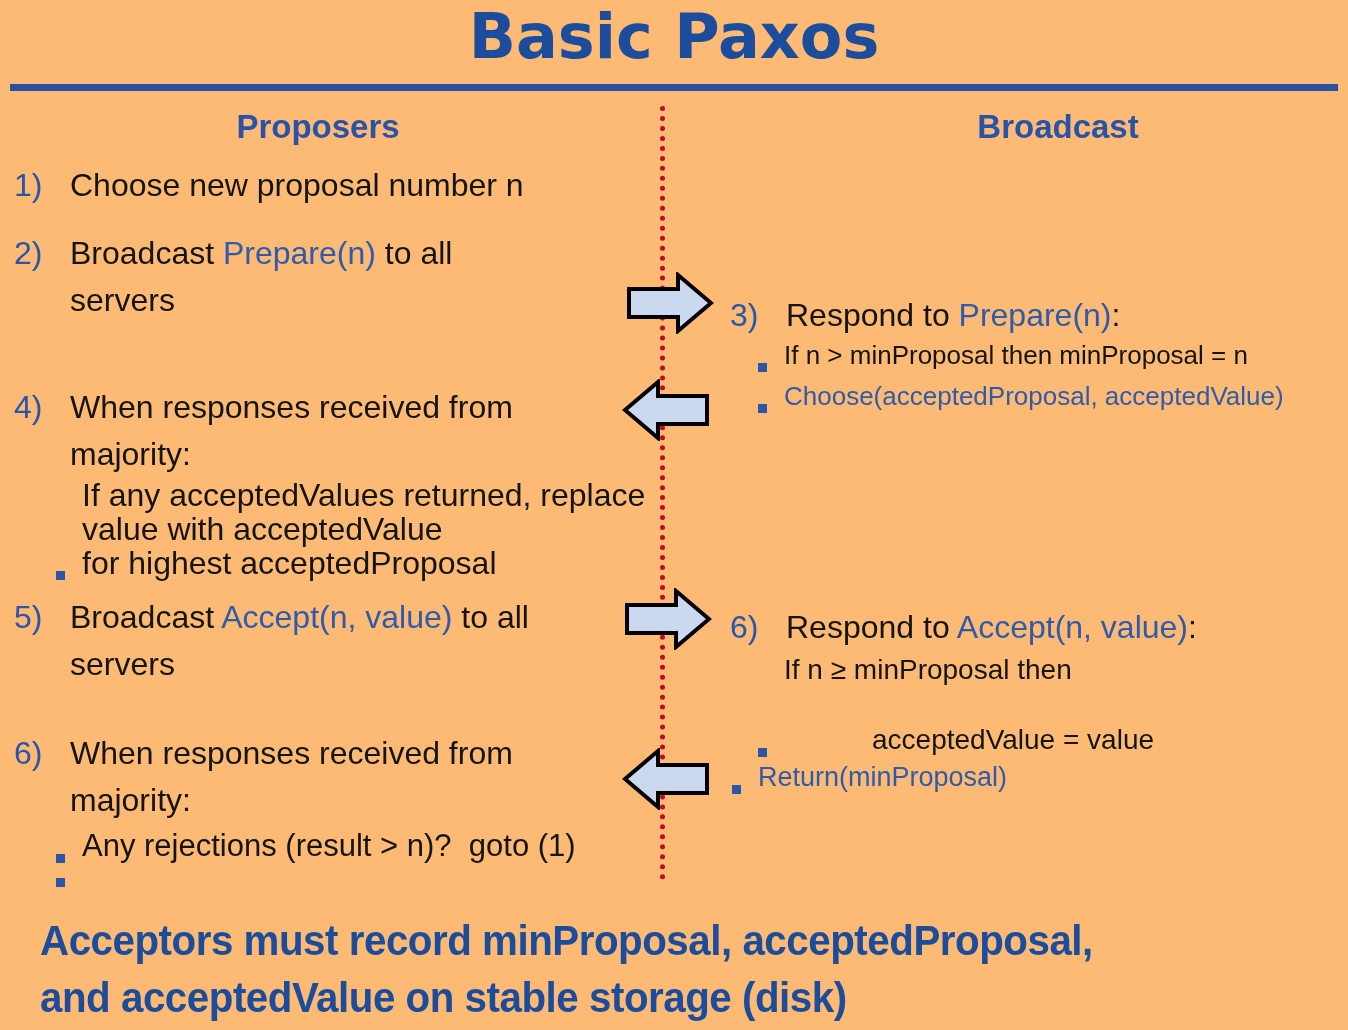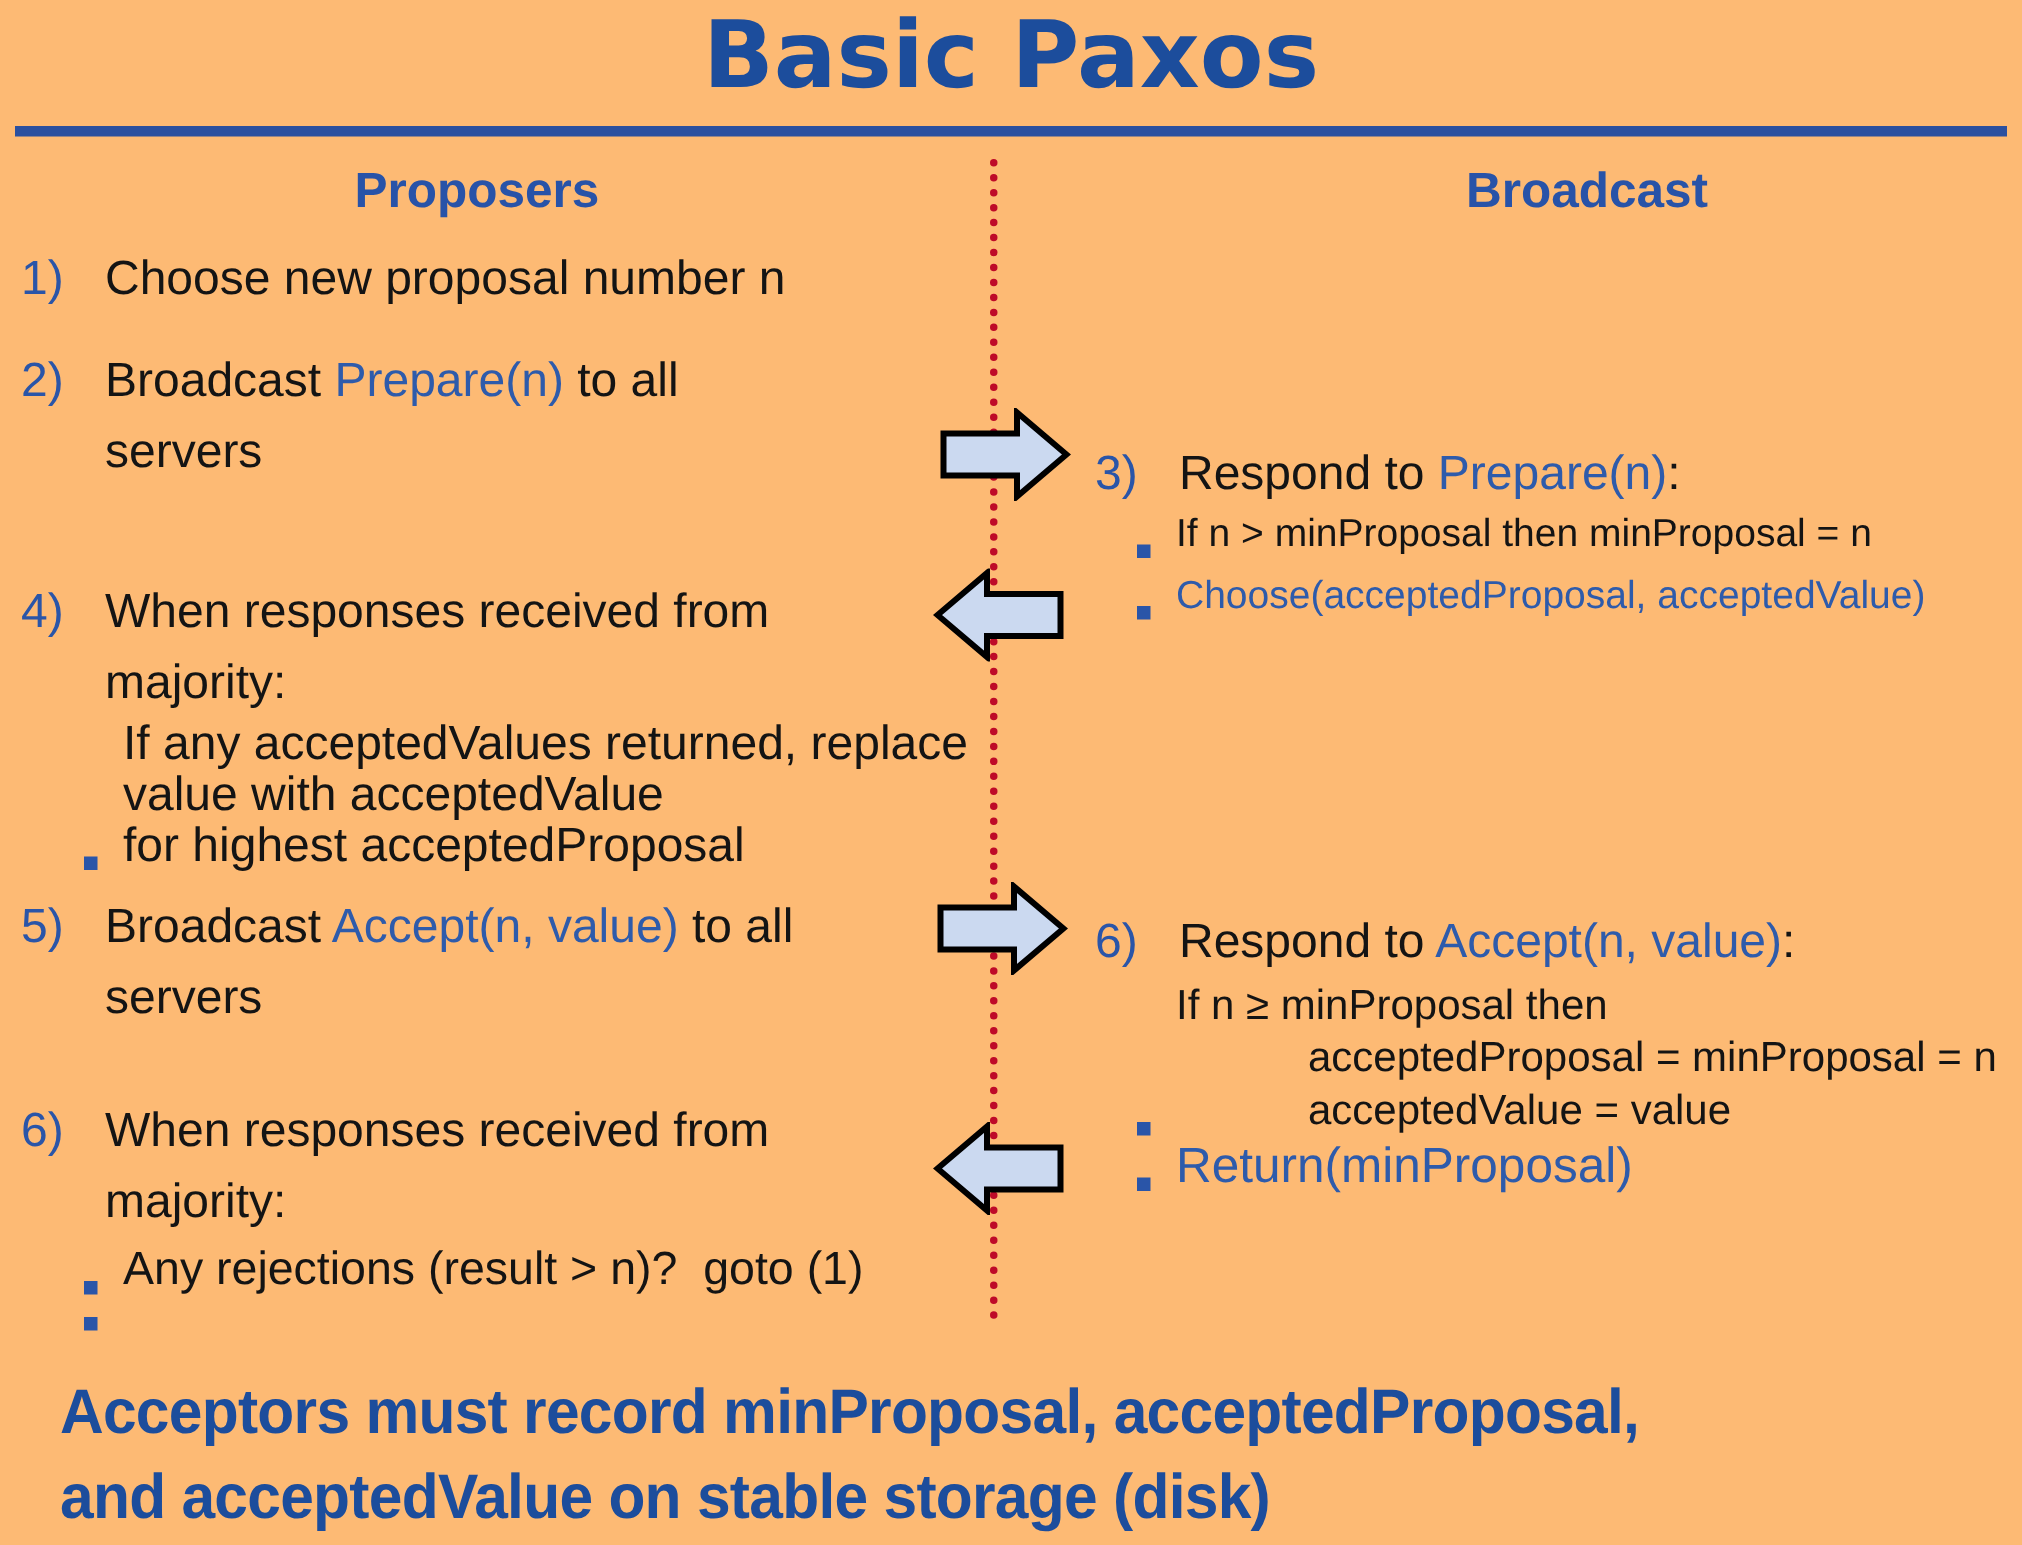--- a/index.html
+++ b/index.html
@@ -38,21 +38,21 @@
   .red-em { color:#b50d32; font-weight:bold; }
 
   .bullet { position:absolute; display:flex; align-items:flex-end; }
   .bullet .sq { flex:none; width:9px; height:9px; background:#2a55a8; margin-top:12px; margin-right:17px; }
   .b4   { left:56px;  top:478px; font-size:32px; line-height:34px; width:600px; }
   .b6a  { left:56px;  top:829px; font-size:31px; line-height:34px; width:600px; white-space:pre-wrap; }
   .b6b  { left:56px;  top:866px; font-size:27px; line-height:34px; width:600px; }
   .b3a  { left:758px; top:338px; font-size:26px; line-height:34px; width:590px; }
   .b3b  { left:758px; top:379px; font-size:26px; line-height:34px; width:590px; }
   .b6Ra { left:758px; top:652px; font-size:28px; line-height:35px; width:590px; }
-  .b6Rb { left:758px; top:760px; font-size:33px; line-height:34px; width:590px; }
+  .b6Rb { left:732px; top:760px; font-size:27px; line-height:34px; width:590px; }
   .ind { padding-left:88px; }
 
   .arrow { position:absolute; width:88px; height:62px; }
   .arrow-r1 { left:626px; top:272px; }
   .arrow-l1 { left:622px; top:379px; }
   .arrow-r2 { left:624px; top:588px; }
   .arrow-l2 { left:622px; top:748px; }
 
   .footer {
     position:absolute; left:40px; top:912px; width:1300px;
@@ -126,21 +126,21 @@
     <span class="blue-text">Choose(acceptedProposal, acceptedValue)</span>
   </div>
 
   <div class="step right s6R">
     <span class="n">6)</span>
     <span class="t"><span>Respond to </span><span class="kw">Accept(n, value)</span><span>:</span></span>
   </div>
 
   <div class="bullet b6Ra">
     <span class="sq"></span>
-    <span><span>If n ≥ minProposal then</span><br><span class="ind">acceptedProposal = minProposal = n</span><br><span class="ind">acceptedValue = value</span></span>
+    <span><span>If n ≥ minProposal then</span><br><br><span class="ind">acceptedValue = value</span></span>
   </div>
 
   <div class="bullet b6Rb">
     <span class="sq"></span>
     <span class="blue-text">Return(minProposal)</span>
   </div>
 
   <div class="arrow arrow-r1">
     <svg width="88" height="62" viewBox="0 0 88 62">
         <polygon points="3,17 52,17 52,3 85,31 52,59 52,45 3,45" stroke="#000000" stroke-width="4" stroke-linejoin="miter" fill="#cbd9f0"></polygon>

